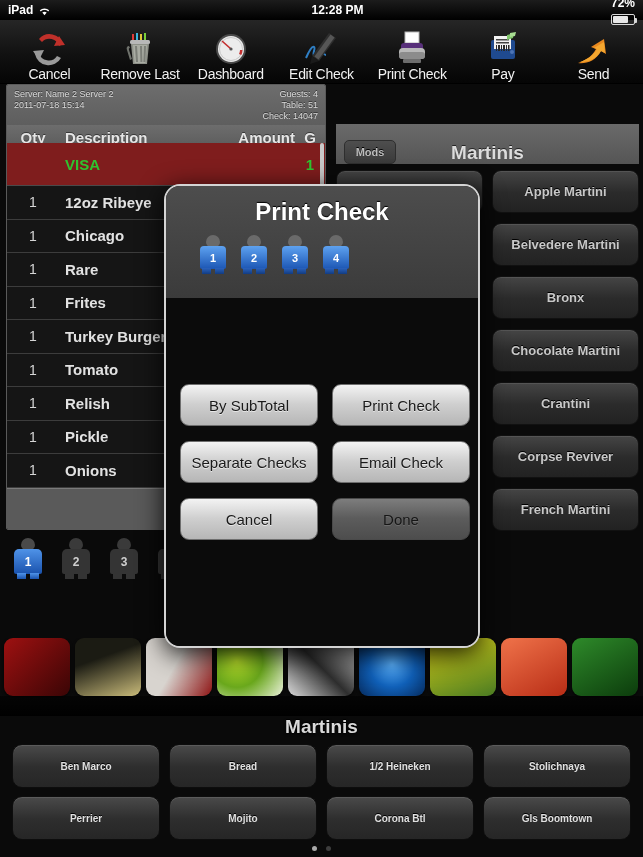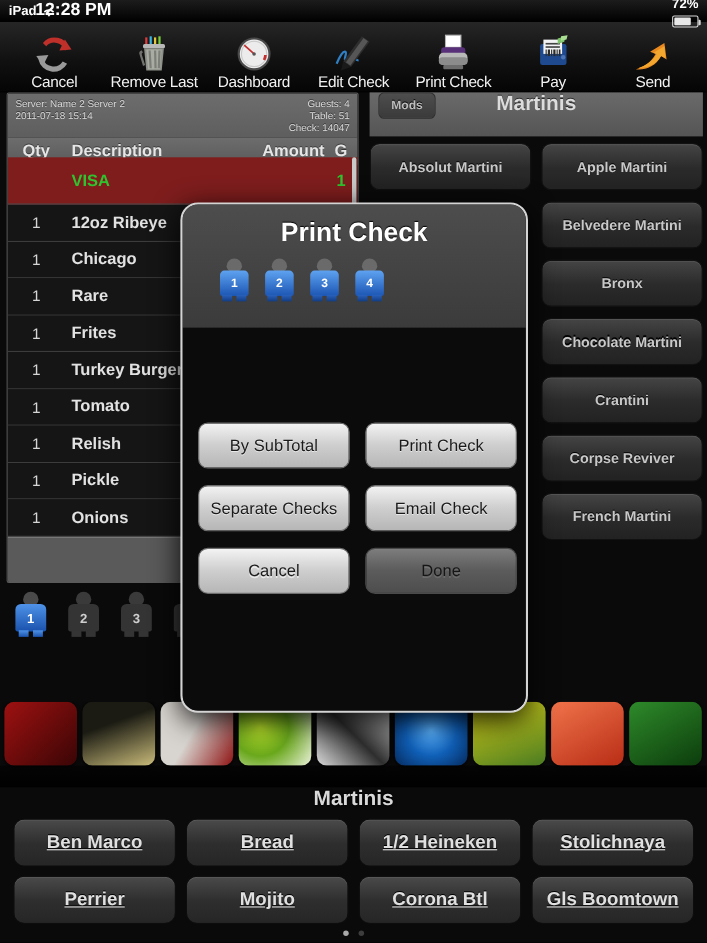--- a/index.html
+++ b/index.html
@@ -12,22 +12,22 @@
   #app { position: relative; width: 643px; height: 857px; background: #0a0a0a; }
 
   
   .statusbar {
     position: absolute; top: 0; left: 0; width: 643px; height: 20px;
     background: linear-gradient(#1c1c1c, #000);
     display: flex; align-items: center; justify-content: space-between;
     padding: 0 8px; color: #fff; font-size: 12px; font-weight: bold; gap: 38px;
   }
   .sb-left { display: flex; align-items: center; gap: 5px; }
-  .sb-center { position: absolute; left: 0; width: 643px; 
-               font-size: 16px; font-weight: bold; color: #fff; pointer-events: none; padding-left: 32px; }
+  .sb-center { position: absolute; left: 0; width: 643px; text-align: center;
+               font-size: 12px; font-weight: bold; color: #fff; pointer-events: none; padding-left: 32px; }
   .sb-right { display: flex; align-items: center; gap: 4px; z-index: 2; flex-direction: column; }
   .wifi { display: inline-block; width: 13px; height: 10px; position: relative; }
   .batt { width: 24px; height: 11px; border: 1px solid #d8d8d8; border-radius: 2px;
           position: relative; display: inline-block; }
   .batt::after { content:""; position:absolute; right:-3px; top:3px; width:2px; height:5px;
                  background:#d8d8d8; border-radius:0 1px 1px 0; }
   .batt i { position:absolute; left:1px; top:1px; bottom:1px; width:68%; background:#e8e8e8; border-radius:1px; display:block; }
 
   
   .toolbar {
@@ -91,21 +91,21 @@
   .gfig .body::before, .gfig .body::after {
     content:""; position:absolute; bottom:-5px; width:9px; height:6px; background:inherit; }
   .gfig .body::before { left:3px; } .gfig .body::after { right:3px; }
   .gfig.on .head { background:#4a4a4a; }
   .gfig.on .body { background: linear-gradient(#4f93e8, #1a52ad); color:#fff; }
 
   
   .menu-panel { position:absolute; top:84px; left:336px; width:303px; height:546px; }
   .menu-head {
     height:40px; background: linear-gradient(#6a6a6a, #555);
-    display:flex; align-items:flex-start; padding:0 8px; position:relative;
+    display:flex; align-items:flex-end; padding:0 8px; position:relative;margin-top:40px;
   }
   .mods-btn {
     width:52px; height:24px; border-radius:5px; border:1px solid #2e2e2e;
     background: linear-gradient(#4e4e4e, #3a3a3a);
     color:#bdbdbd; font-size:11px; font-weight:bold;
     display:flex; align-items:center; justify-content:center; cursor:pointer;
     text-shadow:0 -1px 0 #000;
   }
   .menu-title { position:absolute; left:0; width:303px; text-align:center;
                 color:#dcdcdc; font-size:19px; font-weight:bold;
@@ -132,23 +132,23 @@
   .cshadow { position:absolute; top:58px; left:0; width:643px; height:20px;
              background:linear-gradient(rgba(0,0,0,.55), #000); }
 
   
   .bottom { position:absolute; top:712px; left:0; width:643px; height:145px; }
   .bottom-title { text-align:center; color:#d9d9d9; font-size:19px; font-weight:bold;
                   text-shadow:0 1px 3px #000, 0 -1px 0 #000; margin-top:4px; }
   .qgrid { display:flex; flex-wrap:wrap; gap:8px 9px; padding:6px 12px 0; justify-content:center; }
   .qbtn { width:148px; height:44px; border-radius:10px; border:1px solid #0d0d0d;
           background: linear-gradient(#4a4a4a, #2e2e2e 52%, #262626);
-          color:#e0e0e0; font-size:17px; font-weight:bold;
+          color:#e0e0e0; font-size:10px; font-weight:bold;
           display:flex; align-items:center; justify-content:center; cursor:pointer;
-          text-shadow:0 -1px 0 #000; box-shadow: inset 0 1px 0 rgba(255,255,255,.10); text-decoration: underline; }
+          text-shadow:0 -1px 0 #000; box-shadow: inset 0 1px 0 rgba(255,255,255,.10); }
   .dots { display:flex; gap:9px; justify-content:center; margin-top:6px; }
   .dot { width:5px; height:5px; border-radius:50%; background:#3d3d3d; }
   .dot.on { background:#a9a9a9; }
 
   
   .modal {
     position:absolute; left:164px; top:184px; width:316px; height:464px;
     background: #0b0b0b; border:2px solid #d4d4d4; border-radius:16px;
     box-shadow: 0 6px 26px rgba(0,0,0,.9); overflow:hidden; z-index:50;
   }

